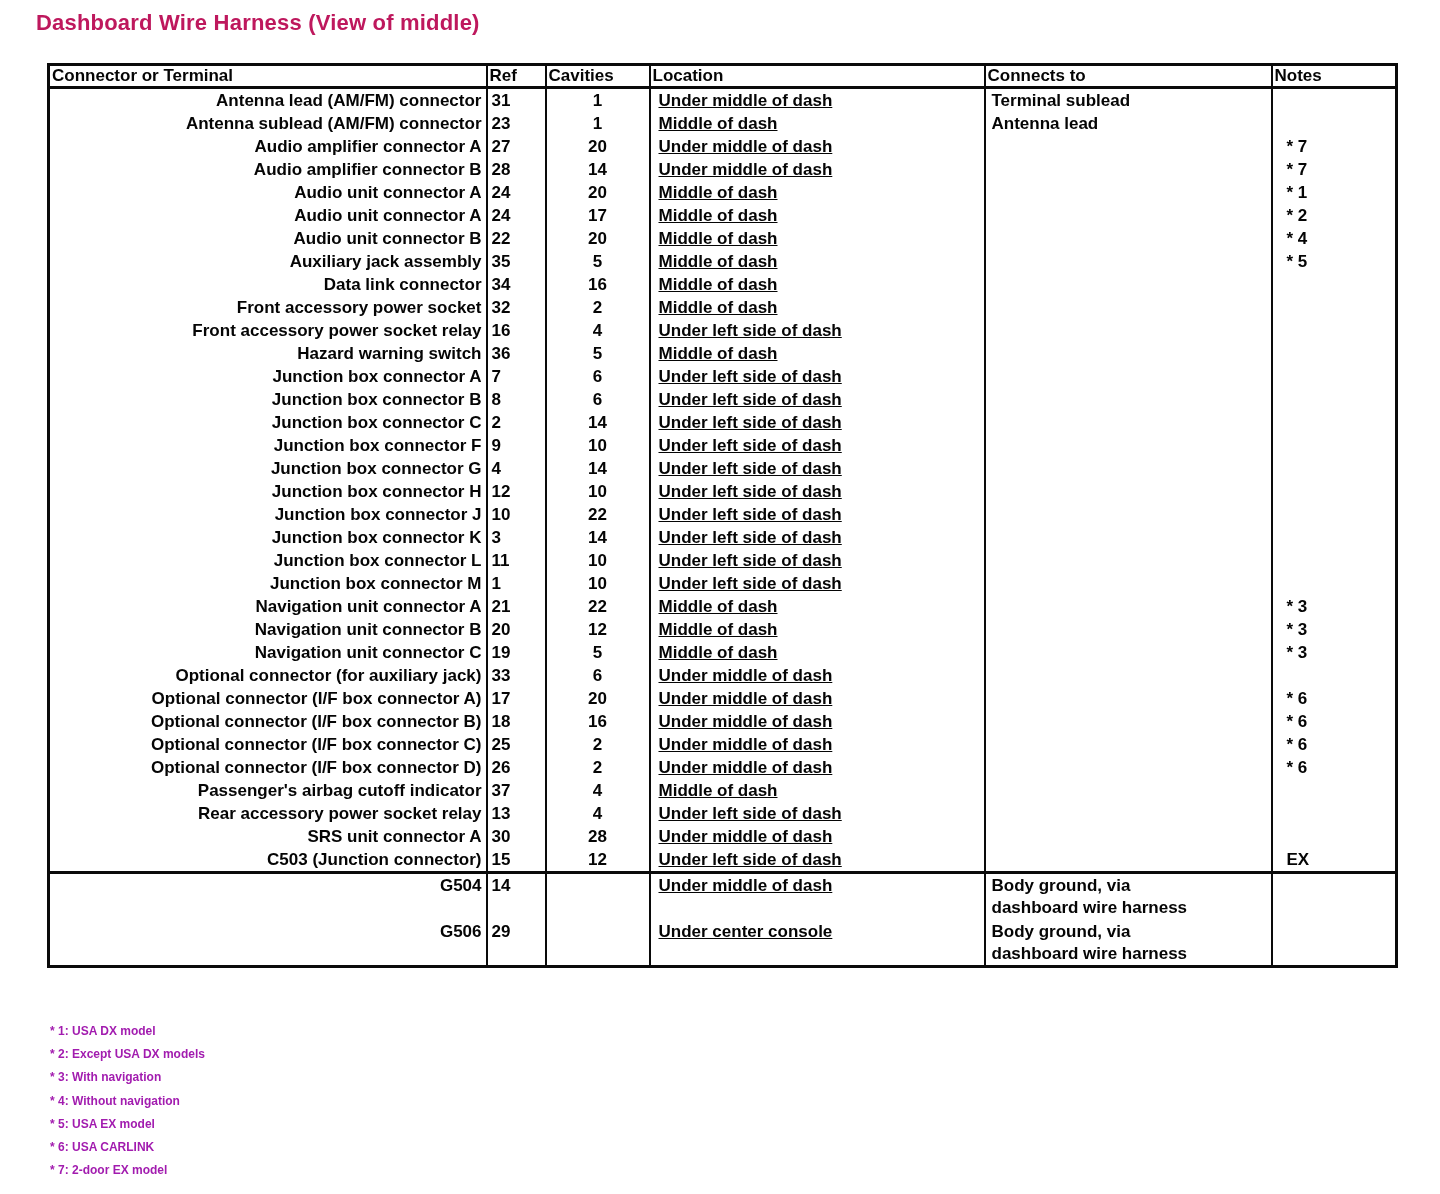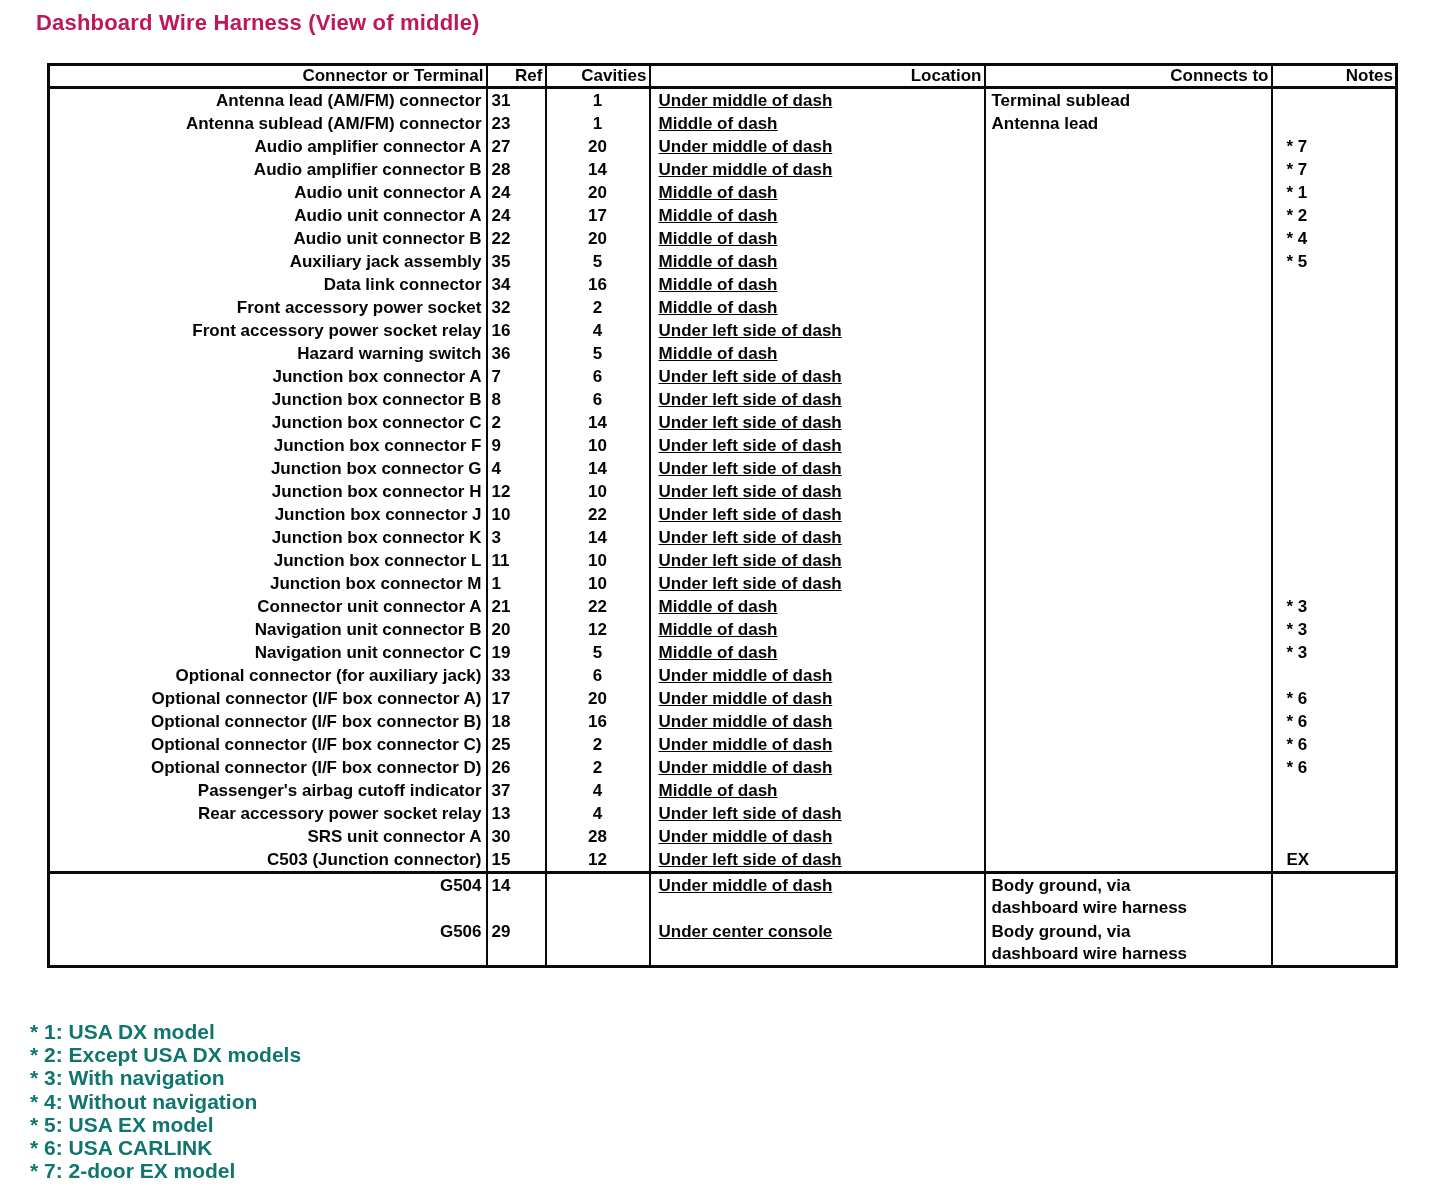--- a/index.html
+++ b/index.html
@@ -30,21 +30,21 @@
     table-layout: fixed;
     width: 1350px;
     border: 3px solid #0a0a0a;
   }
   table.harness thead th {
     border-left: 2px solid #0a0a0a;
     border-right: 2px solid #0a0a0a;
     border-bottom: 3px solid #0a0a0a;
     height: 15px;
     font-size: 17px;
-    text-align: right;
+    text-align: left;
     padding: 0 2px;
     white-space: nowrap;
     overflow: hidden;
   }
   table.harness td {
     border-left: 2px solid #0a0a0a;
     border-right: 2px solid #0a0a0a;
     border-top: none;
     border-bottom: none;
     font-size: 17px;
@@ -67,23 +67,24 @@
   .c-cavities  { text-align: center; }
   .c-location  { text-align: left; padding-left: 8px !important; text-decoration: underline; }
   .c-connects  { text-align: left; padding-left: 6px !important; }
   .c-notes     { text-align: left; padding-left: 14px !important; }
   .footnotes {
     position: absolute;
     left: 30px;
     top: 1020px;
   }
   .footnote {
-    font-size: 21px;
+    font-size: 12px;
     line-height: 23.2px;
-    color: #0f766e;
+    color: #a21caf;
+    margin-left: 20px;
   }
 </style>
 </head>
 <body>
 
 <div class="page">
 
   <div class="title">Dashboard Wire Harness (View of middle)</div>
 
   <table class="harness">
@@ -276,21 +277,21 @@
         </tr>
         <tr>
           <td class="c-connector">Junction box connector M</td>
           <td class="c-ref">1</td>
           <td class="c-cavities">10</td>
           <td class="c-location">Under left side of dash</td>
           <td class="c-connects"></td>
           <td class="c-notes"></td>
         </tr>
         <tr>
-          <td class="c-connector">Connector unit connector A</td>
+          <td class="c-connector">Navigation unit connector A</td>
           <td class="c-ref">21</td>
           <td class="c-cavities">22</td>
           <td class="c-location">Middle of dash</td>
           <td class="c-connects"></td>
           <td class="c-notes">* 3</td>
         </tr>
         <tr>
           <td class="c-connector">Navigation unit connector B</td>
           <td class="c-ref">20</td>
           <td class="c-cavities">12</td>

